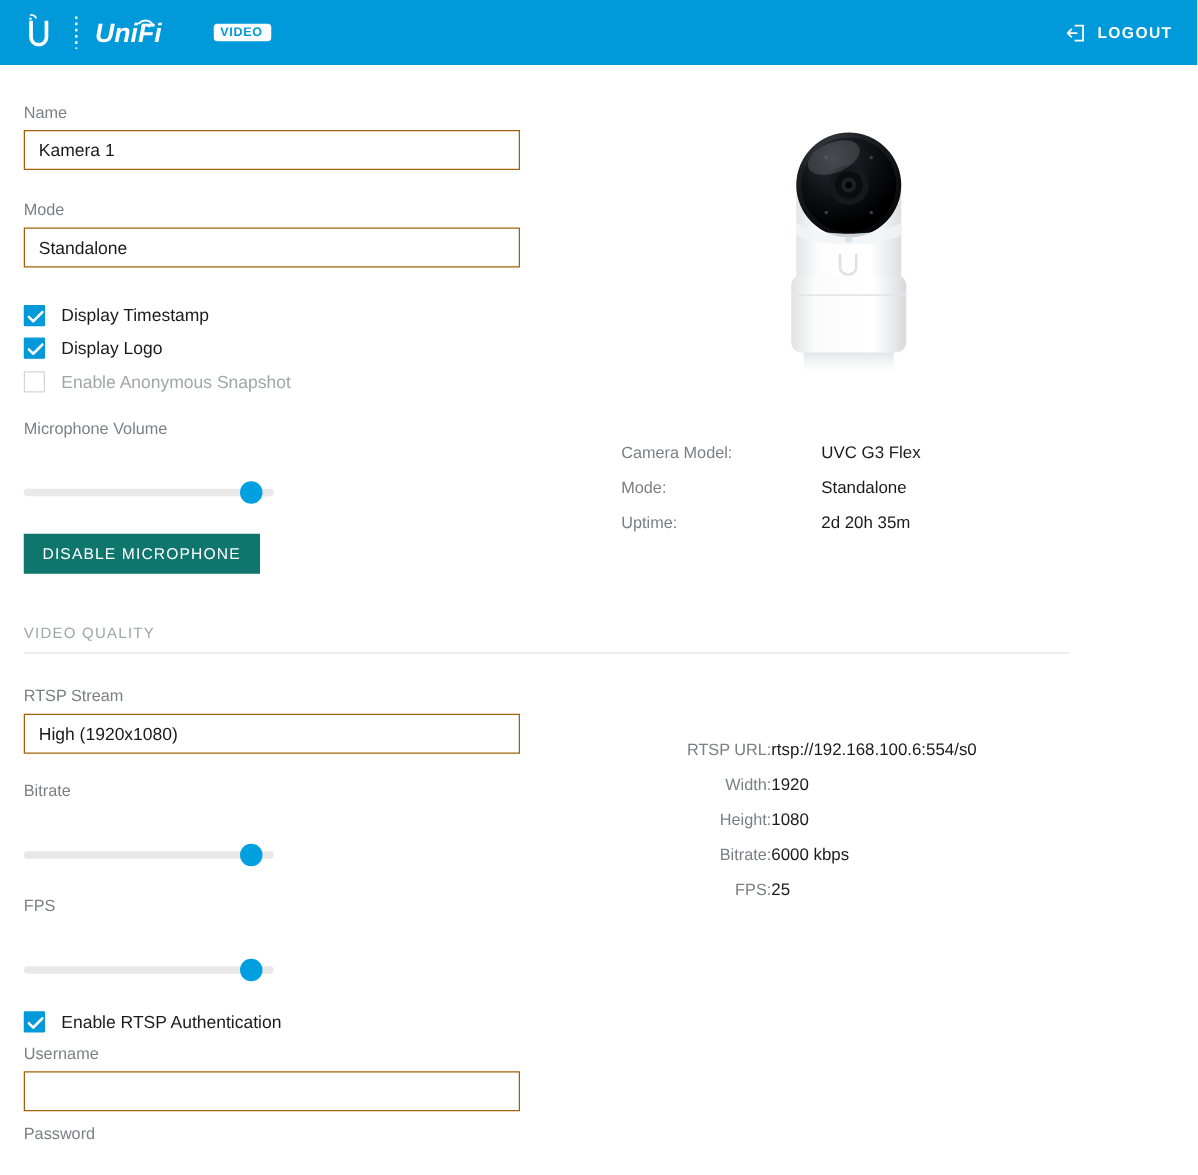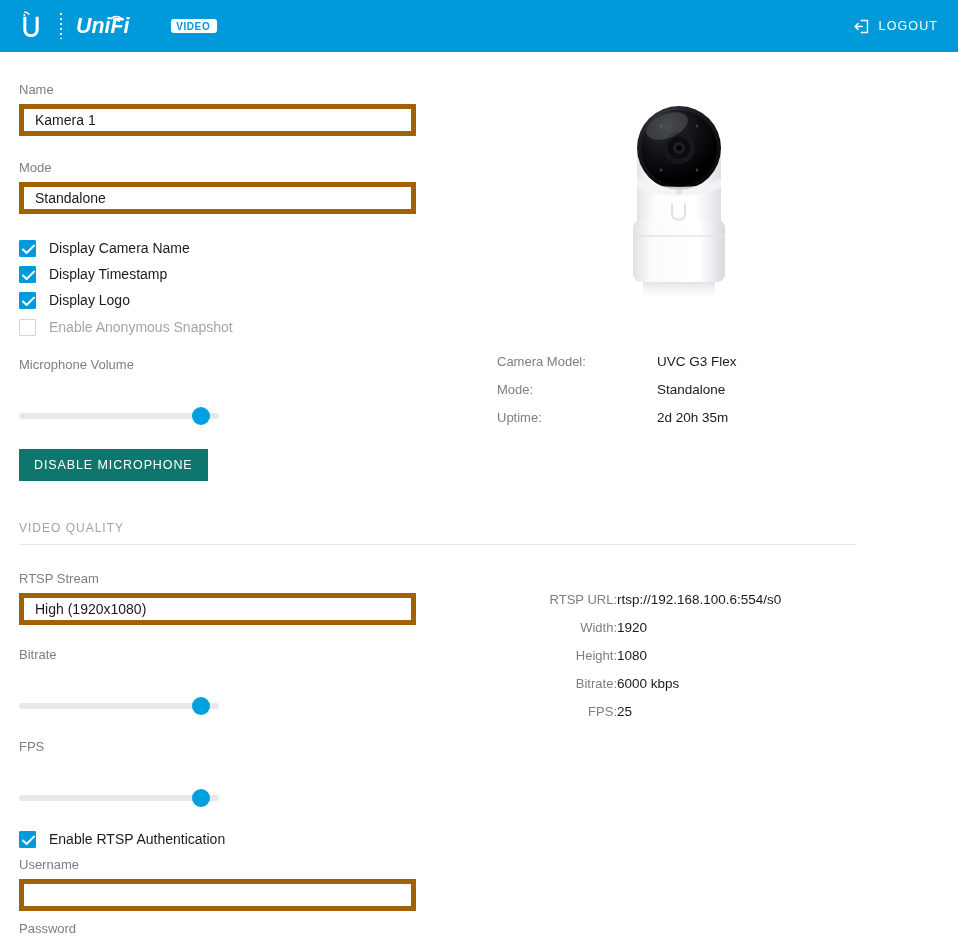--- a/index.html
+++ b/index.html
@@ -32,35 +32,35 @@
     background: #ffffff; color: #0099da;
     font-size: 10px; font-weight: bold; letter-spacing: .6px;
     padding: 2px 7px 1px 5px; border-radius: 3px;
     line-height: 11px;
   }
   .logout {
     position: absolute; right: 20px; top: 0; height: 52px;
     display: flex; align-items: center; gap: 9px;
     color: #ffffff; cursor: pointer;
   }
-  .logout-label { font-size: 12.5px; letter-spacing: 1.1px; font-weight: 400; }
+  .logout-label { font-size: 12.5px; letter-spacing: 1.1px; font-weight: 700; }
   .logout-icon { width: 17px; height: 17px; display: block; }
 
   
   .page { position: relative; width: 820px; height: 888px; }
   .col-left { position: absolute; left: 19px; top: 0; width: 397px; }
   .col-right { position: absolute; left: 457px; top: 0; width: 480px; }
 
   .field-label {
     font-size: 13px; color: #7a7f85; margin-bottom: 7px;
     line-height: 15px;
   }
   .text-input {
     width: 397px; height: 32px;
-    border: 5px solid #a16207; background: #fff;
+    border: 1px solid #a16207; background: #fff;
     font-size: 14px; color: #1b1b1b;
     padding: 0 0 0 11px; line-height: 30px;
     font-family: "Liberation Sans", sans-serif;
     outline: none; display: block;
   }
   .select-input { cursor: pointer; }
 
   
   .checkbox-row { display: flex; align-items: center; height: 22px; cursor: pointer; }
   .cbx {
@@ -153,28 +153,20 @@
 
     <div>
       <div class="field-label">Mode</div>
       <input class="text-input select-input" type="text" readonly="" value="Standalone" style="">
     </div>
 
     <div style="height:23px"></div>
 
     
     <div>
-      <div class="checkbox-row">
-        <span class="cbx">
-          <svg width="13" height="11" viewBox="0 0 13 11">
-              <path d="M1 5.5 L4.6 9 L12 1.6" stroke="#ffffff" stroke-width="2" fill="none" stroke-linecap="round" stroke-linejoin="round"></path>
-            </svg>
-        </span>
-        <span class="cbx-label">Display Camera Name</span>
-      </div>
       <div style="height:4px"></div>
       <div class="checkbox-row">
         <span class="cbx">
           <svg width="13" height="11" viewBox="0 0 13 11">
               <path d="M1 5.5 L4.6 9 L12 1.6" stroke="#ffffff" stroke-width="2" fill="none" stroke-linecap="round" stroke-linejoin="round"></path>
             </svg>
         </span>
         <span class="cbx-label">Display Timestamp</span>
       </div>
       <div style="height:4px"></div>

